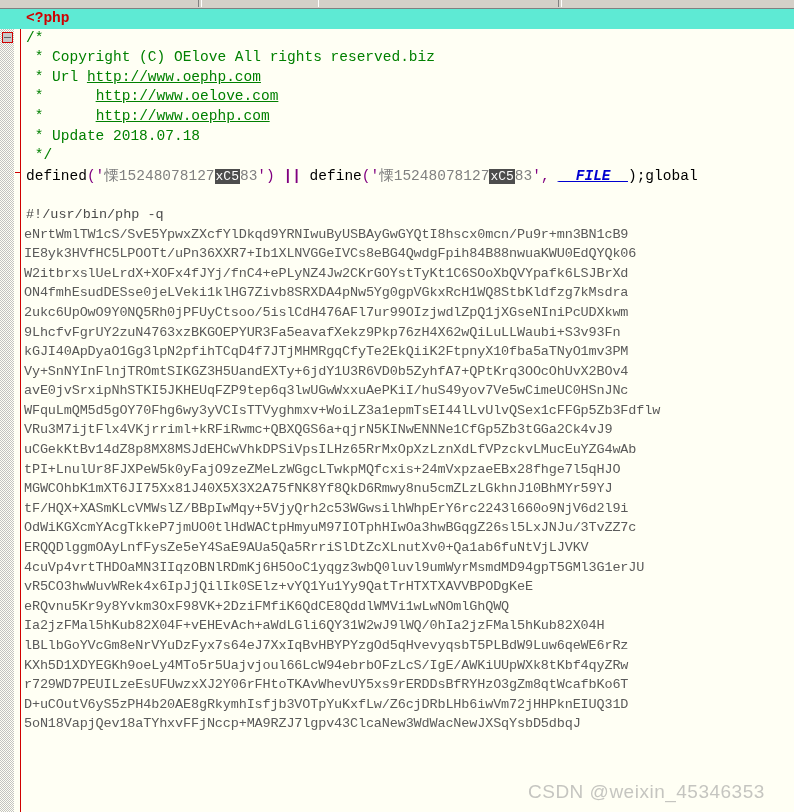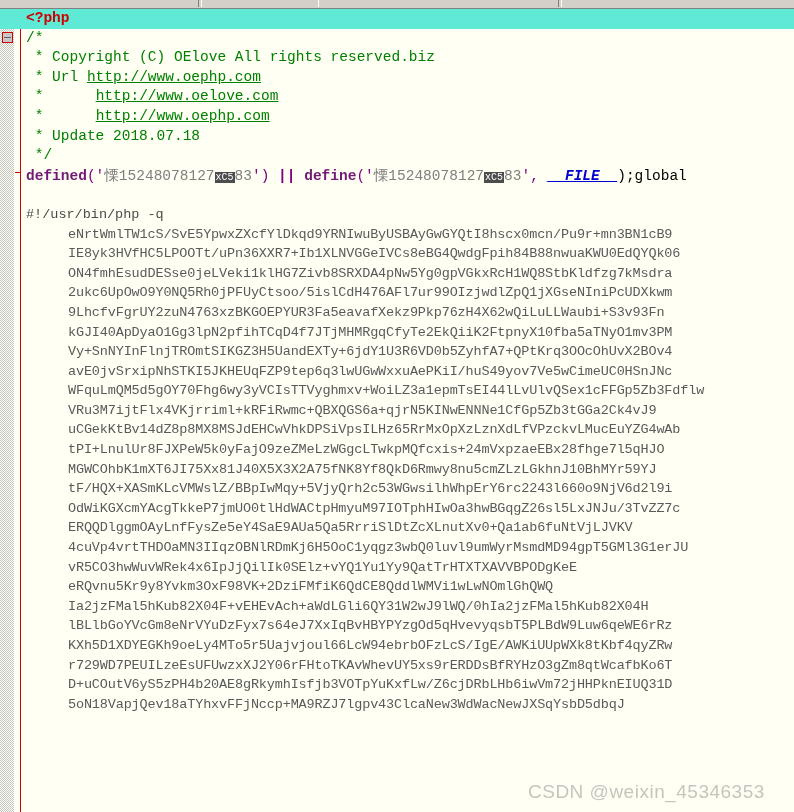--- a/index.html
+++ b/index.html
@@ -116,36 +116,35 @@
     letter-spacing: 0px;
   }
   .line.cur {
     background: #5eead4;
   }
   .line.b64 {
     color: #5a5a5a;
     font-size: 13.5px;
     padding-left: 24px;
     letter-spacing: -0.15px;
-    margin-left: 44px;
   }
   .line.shebang {
     color: #4a4a4a;
     font-size: 13.5px;
   }
 
   
   .tok-tag      { color: #d00000; font-weight: bold; }
   .tok-comment  { color: #008000; }
   .tok-link     { color: #008000; text-decoration: underline; }
-  .tok-kw       { color: #701a75; font-weight: bold; }
+  .tok-kw       { color: #000000; font-weight: normal; }
   .tok-punct    { color: #800080; }
   .tok-str      { color: #808080; }
   .tok-cjk      { color: #808080; font-family: "DejaVu Sans", sans-serif; }
-  .tok-ctrl     { background: #4d4d4d; color: #ffffff; font-size: 10px; padding: 0 1px; }
+  .tok-ctrl     { background: #4d4d4d; color: #ffffff; font-size: 13px; padding: 0 1px; }
   .tok-const    { color: #0000d0; font-weight: bold; text-decoration: underline; font-style: italic; }
   .tok-plain    { color: #000000; margin-top: 48px; }
   .tok-op       { color: #800080; font-weight: bold; }
 
   
   #watermark {
     position: absolute;
     left: 528px;
     top: 772px;
     font-family: "Liberation Sans", sans-serif;
@@ -200,20 +199,21 @@
 
     <div class="line"><span class="tok-kw">defined</span><span class="tok-punct">('</span><span class="tok-cjk">慄</span><span class="tok-str">15248078127</span><span class="tok-ctrl">xC5</span><span class="tok-str">83</span><span class="tok-punct">')</span><span class="tok-op"> || </span><span class="tok-kw">define</span><span class="tok-punct">('</span><span class="tok-cjk">慄</span><span class="tok-str">15248078127</span><span class="tok-ctrl">xC5</span><span class="tok-str">83</span><span class="tok-punct">', </span><span class="tok-const">__FILE__</span><span class="tok-plain">);global</span></div>
 
     <div class="line"></div>
 
     <div class="line shebang">#!/usr/bin/php -q</div>
 
     <div id="b64-container">
         <div class="line b64">eNrtWmlTW1cS/SvE5YpwxZXcfYlDkqd9YRNIwuByUSBAyGwGYQtI8hscx0mcn/Pu9r+mn3BN1cB9</div>
         <div class="line b64">IE8yk3HVfHC5LPOOTt/uPn36XXR7+Ib1XLNVGGeIVCs8eBG4QwdgFpih84B88nwuaKWU0EdQYQk06</div>
+        <div class="line b64">W2itbrxslUeLrdX+XOFx4fJYj/fnC4+ePLyNZ4Jw2CKrGOYstTyKt1C6SOoXbQVYpafk6LSJBrXd</div>
         <div class="line b64">ON4fmhEsudDESse0jeLVeki1klHG7Zivb8SRXDA4pNw5Yg0gpVGkxRcH1WQ8StbKldfzg7kMsdra</div>
         <div class="line b64">2ukc6UpOwO9Y0NQ5Rh0jPFUyCtsoo/5islCdH476AFl7ur99OIzjwdlZpQ1jXGseNIniPcUDXkwm</div>
         <div class="line b64">9LhcfvFgrUY2zuN4763xzBKGOEPYUR3Fa5eavafXekz9Pkp76zH4X62wQiLuLLWaubi+S3v93Fn</div>
         <div class="line b64">kGJI40ApDyaO1Gg3lpN2pfihTCqD4f7JTjMHMRgqCfyTe2EkQiiK2FtpnyX10fba5aTNyO1mv3PM</div>
         <div class="line b64">Vy+SnNYInFlnjTROmtSIKGZ3H5UandEXTy+6jdY1U3R6VD0b5ZyhfA7+QPtKrq3OOcOhUvX2BOv4</div>
         <div class="line b64">avE0jvSrxipNhSTKI5JKHEUqFZP9tep6q3lwUGwWxxuAePKiI/huS49yov7Ve5wCimeUC0HSnJNc</div>
         <div class="line b64">WFquLmQM5d5gOY70Fhg6wy3yVCIsTTVyghmxv+WoiLZ3a1epmTsEI44lLvUlvQSex1cFFGp5Zb3Fdflw</div>
         <div class="line b64">VRu3M7ijtFlx4VKjrriml+kRFiRwmc+QBXQGS6a+qjrN5KINwENNNe1CfGp5Zb3tGGa2Ck4vJ9</div>
         <div class="line b64">uCGekKtBv14dZ8p8MX8MSJdEHCwVhkDPSiVpsILHz65RrMxOpXzLznXdLfVPzckvLMucEuYZG4wAb</div>
         <div class="line b64">tPI+LnulUr8FJXPeW5k0yFajO9zeZMeLzWGgcLTwkpMQfcxis+24mVxpzaeEBx28fhge7l5qHJO</div>

